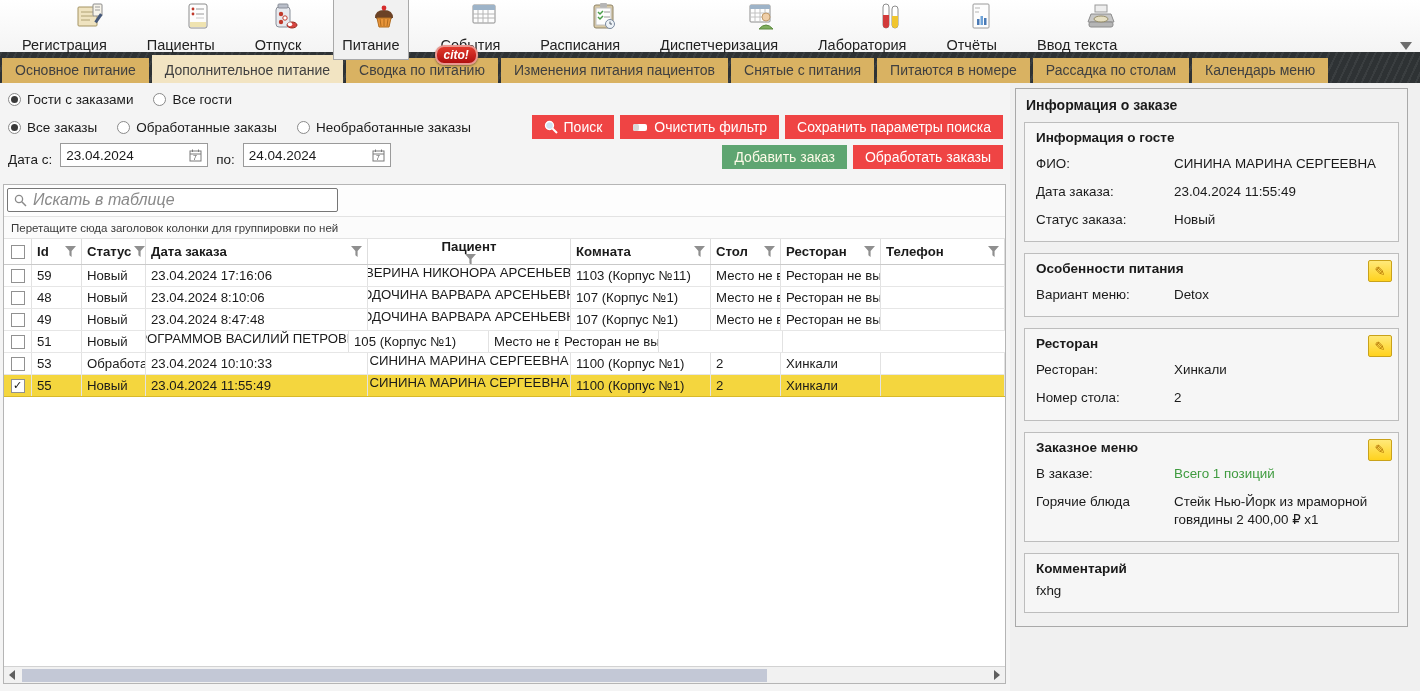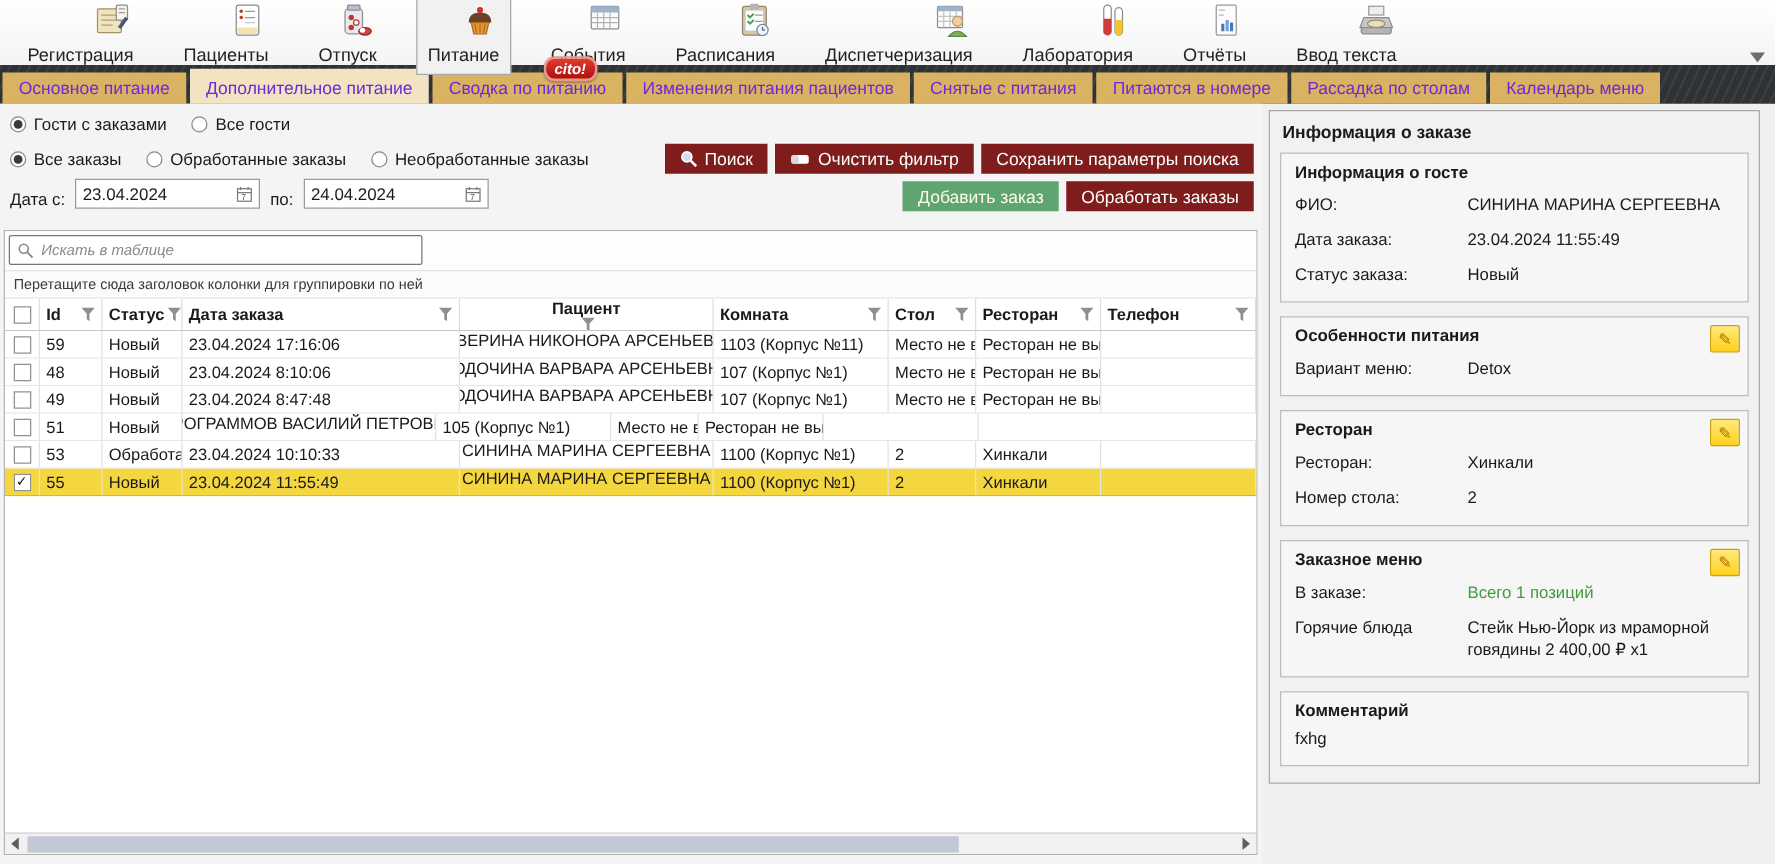--- a/index.html
+++ b/index.html
@@ -16,50 +16,50 @@
   .cito { position:absolute; left:2px; bottom:-6px; background:linear-gradient(#e33b2e,#b00f0f);
     color:#fff; font-weight:bold; font-style:italic; font-size:12px; padding:1px 7px;
     border-radius:9px; border:2px solid #e89890; box-shadow:0 1px 2px rgba(0,0,0,.4); z-index:5; }
   .overflow-arrow { position:absolute; right:8px; bottom:2px; width:0; height:0;
     border-left:6px solid transparent; border-right:6px solid transparent; border-top:8px solid #6d6d6d; }
 
   
   .tabbar { height:31px; background:#2e3234;
     background-image:repeating-linear-gradient(115deg, rgba(255,255,255,.06) 0 2px, transparent 2px 7px);
     display:flex; align-items:flex-end; gap:3px; padding-left:2px; }
-  .tab { background:#d9b262; font-size:14px; color:#6d28d9; padding:4px 13px 5px;
+  .tab { background:#d9b262; font-size:14px; color:#404040; padding:4px 13px 5px;
     white-space:nowrap; cursor:default; }
   .tab.active { background:#f2e4c2; padding-top:7px; }
 
   
   .main { display:flex; height:608px; }
   .content { width:1010px; position:relative; background:#f4f4f4; flex-shrink:0; }
 
   .radio-row { position:absolute; display:flex; align-items:center; gap:20px; font-size:13.5px; }
   .radio { display:flex; align-items:center; gap:6px; }
   .rdot { width:13px; height:13px; border:1px solid #8a8a8a; border-radius:50%; background:#fff;
     display:inline-flex; align-items:center; justify-content:center; }
   .rdot.on::after { content:""; width:7px; height:7px; border-radius:50%; background:#3a3a3a; }
 
   .date-row { position:absolute; top:60px; left:8px; display:flex; align-items:flex-end; gap:8px; font-size:13.5px; }
   .date-box { width:148px; height:24px; background:#fff; border:1px solid #9a9a9a; display:flex;
     align-items:center; justify-content:space-between; padding:0 5px; font-size:13.5px; }
 
   .btn-row { position:absolute; display:flex; gap:6px; }
   .btn { border:none; color:#fff; font-size:14px; font-family:inherit; padding:4px 12px;
     display:flex; align-items:center; gap:6px; cursor:pointer; }
-  .btn-blue { background:#7f1d1d; }
+  .btn-blue { background:#ef4444; }
   .btn-green { background:#5ea571; color:#fdfbe8; }
 
   .table-wrap { position:absolute; top:101px; left:3px; width:1003px; bottom:7px;
     border:1px solid #b5b5b5; background:#fff; display:flex; flex-direction:column; }
   .search-row { padding:3px 3px 4px; background:#fdfdfd; }
   .search-box { width:331px; height:24px; border:1px solid #767676; border-radius:2px;
     background:#fff; display:flex; align-items:center; padding:0 6px; gap:6px; }
-  .search-box input { border:none; outline:none; flex:1; font-size:12px; font-style:italic;
+  .search-box input { border:none; outline:none; flex:1; font-size:16px; font-style:italic;
     font-family:inherit; color:#333; background:transparent; }
   .search-box input::placeholder { color:#8a8a8a; font-style:italic; }
   .group-hint { font-size:11.5px; color:#3a3a3a; background:#fbfbfb; padding:5px 7px 4px;
     border-top:1px solid #e3e3e3; border-bottom:1px solid #e3e3e3; }
 
   .grid { font-size:13.2px; }
   .grid-header { display:flex; height:26px; align-items:center; font-weight:bold;
     border-bottom:1px solid #c9c9c9; background:#fff; }
   .grid-row { display:flex; height:22px; align-items:center; border-bottom:1px solid #e6e6e6; background:#fff; }
   .grid-row.selected { background:#f4d63e; border-bottom:1px solid #d8b92a; }

